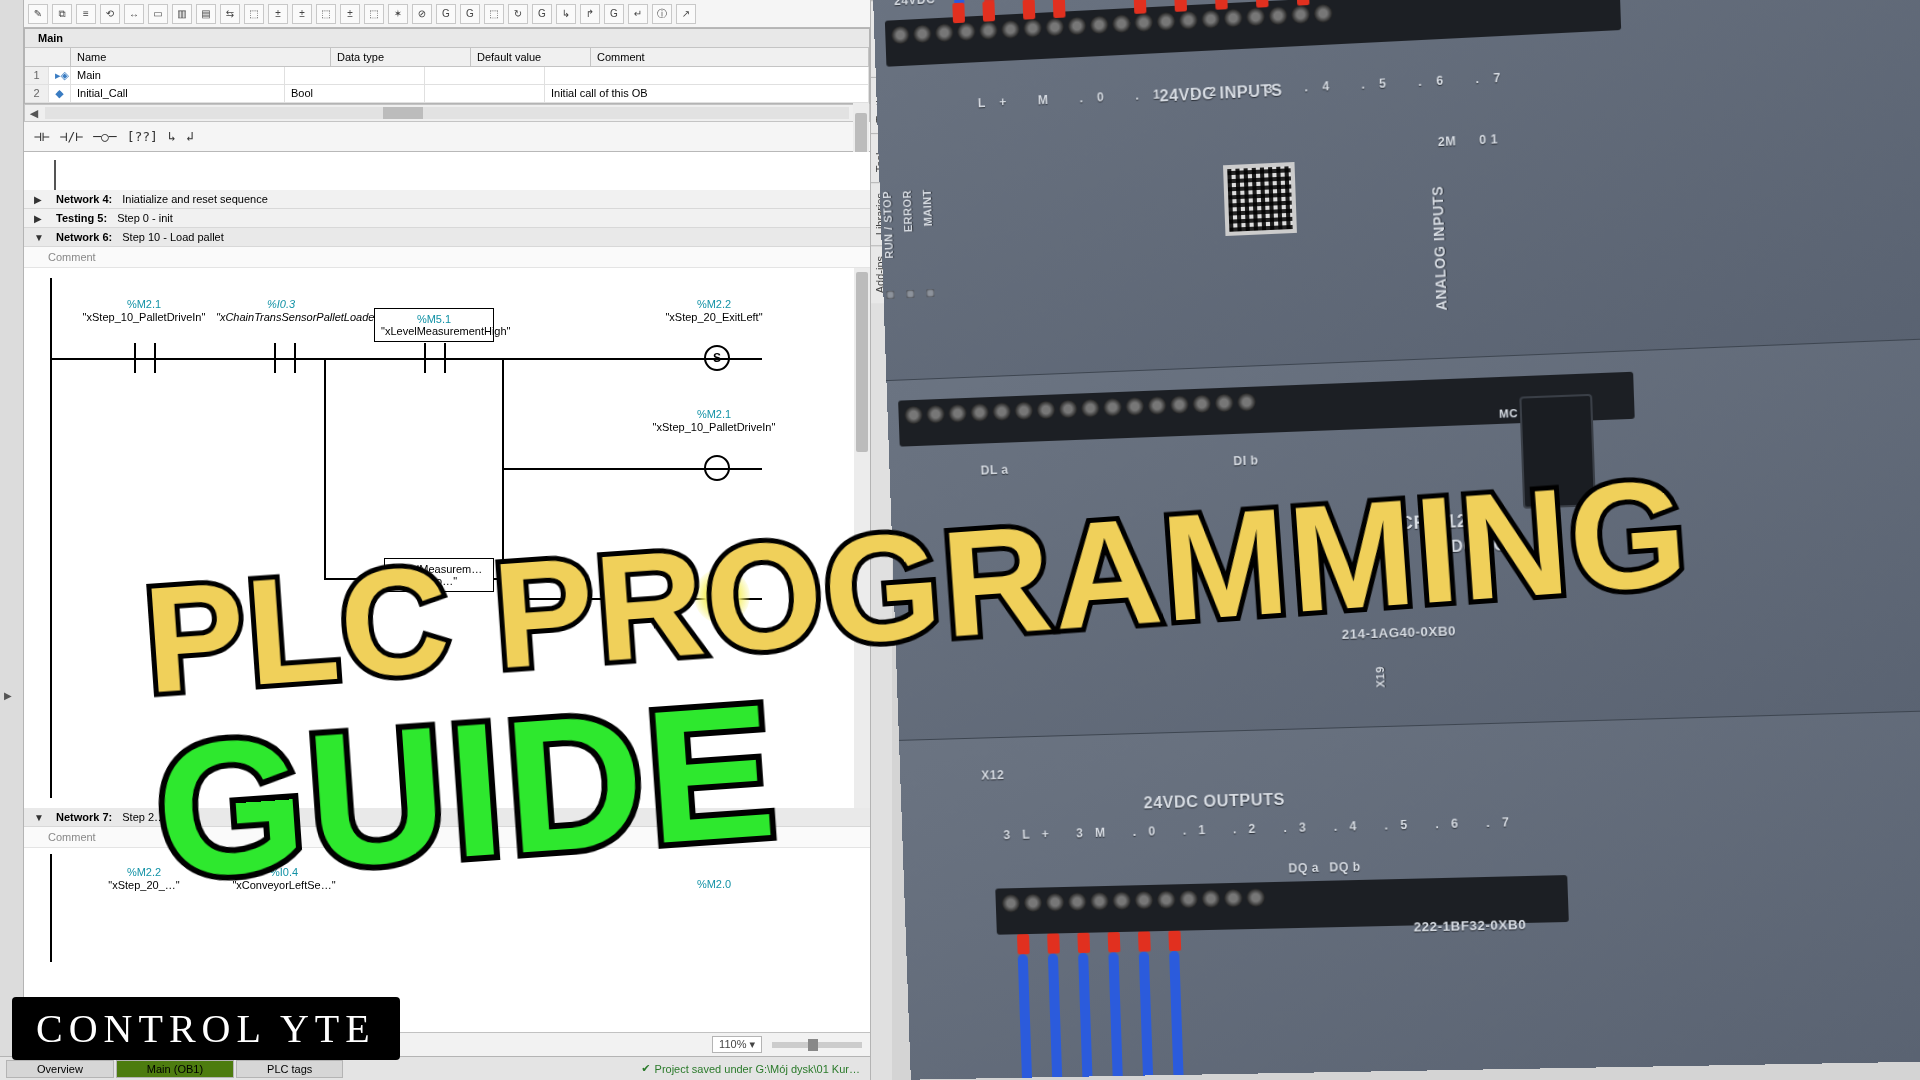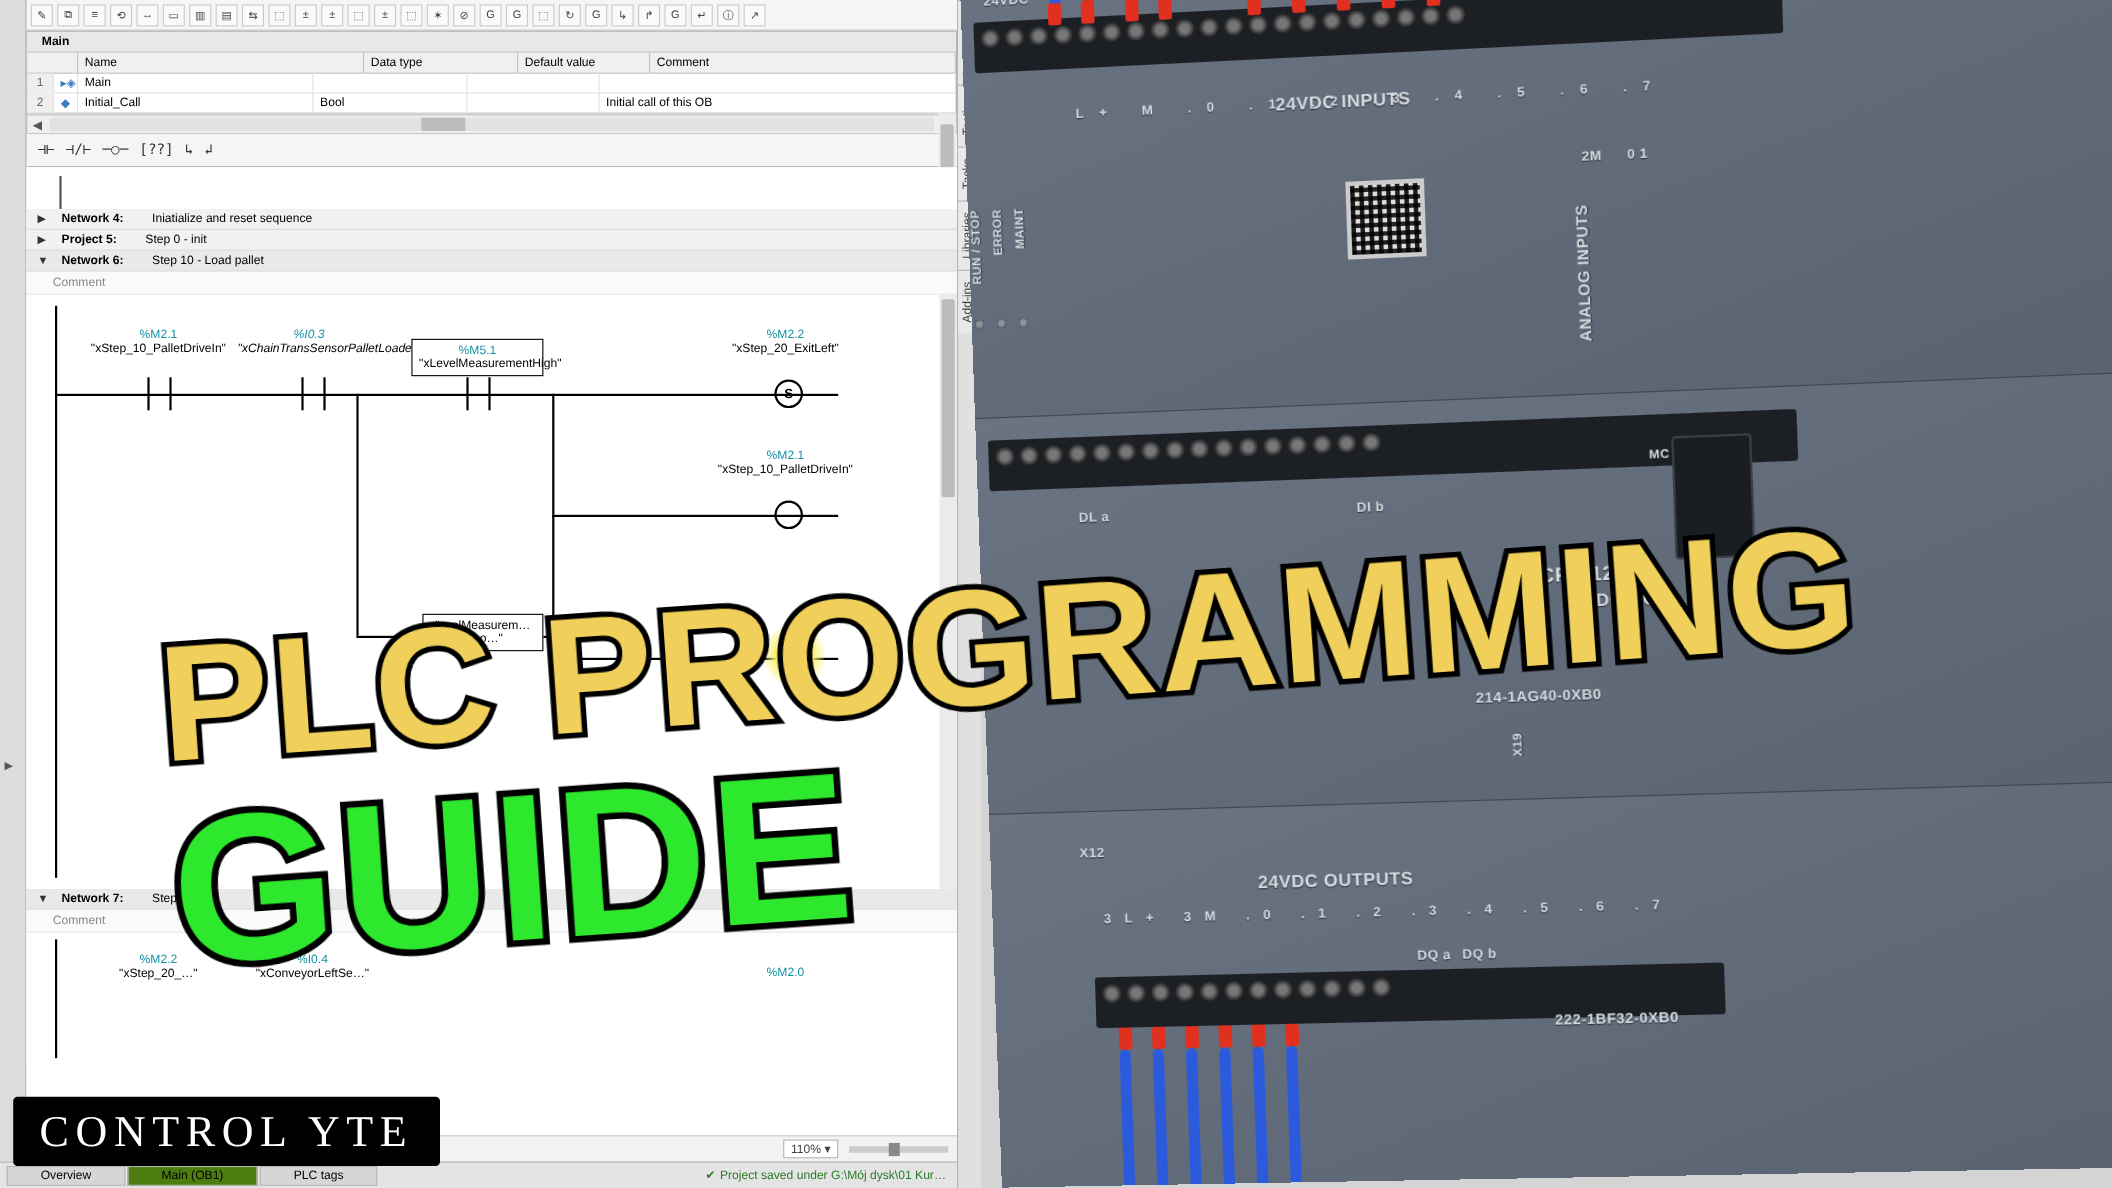--- a/index.html
+++ b/index.html
@@ -115,21 +115,21 @@
   }
 
   .net-row {
     display:flex; align-items:center;
     padding:3px 10px;
     border-bottom:1px solid #d8d8d8;
     background:#f1f1f1;
   }
   .net-row.expanded { background:#e9e9e9; }
   .net-arrow { width:16px; color:#333; font-size:10px; margin-right:6px; }
-  .net-label { font-weight:bold; margin-right:26px; }
+  .net-label { font-weight:bold; margin-right:10px; }
   .net-title {}
   .comment { padding:4px 24px; color:#888; font-size:11px; background:#fafafa; border-bottom:1px solid #e4e4e4; }
 
   .ladder-canvas {
     position: relative;
     height: 540px;
     background:#fff;
   }
   .rail {
     position:absolute; left:26px; top:10px; bottom:10px; width:2px; background:#000;
@@ -400,21 +400,21 @@
 
     <div style="height:38px;"></div>
 
     <div class="net-row">
       <span class="net-arrow">▶</span>
       <span class="net-label">Network 4:</span>
       <span class="net-title">Iniatialize and reset sequence</span>
     </div>
     <div class="net-row">
       <span class="net-arrow">▶</span>
-      <span class="net-label">Project 5:</span>
+      <span class="net-label">Testing 5:</span>
       <span class="net-title">Step 0 - init</span>
     </div>
     <div class="net-row expanded">
       <span class="net-arrow">▼</span>
       <span class="net-label">Network 6:</span>
       <span class="net-title">Step 10 - Load pallet</span>
     </div>
     <div class="comment">Comment</div>
 
     <div class="ladder-canvas">

